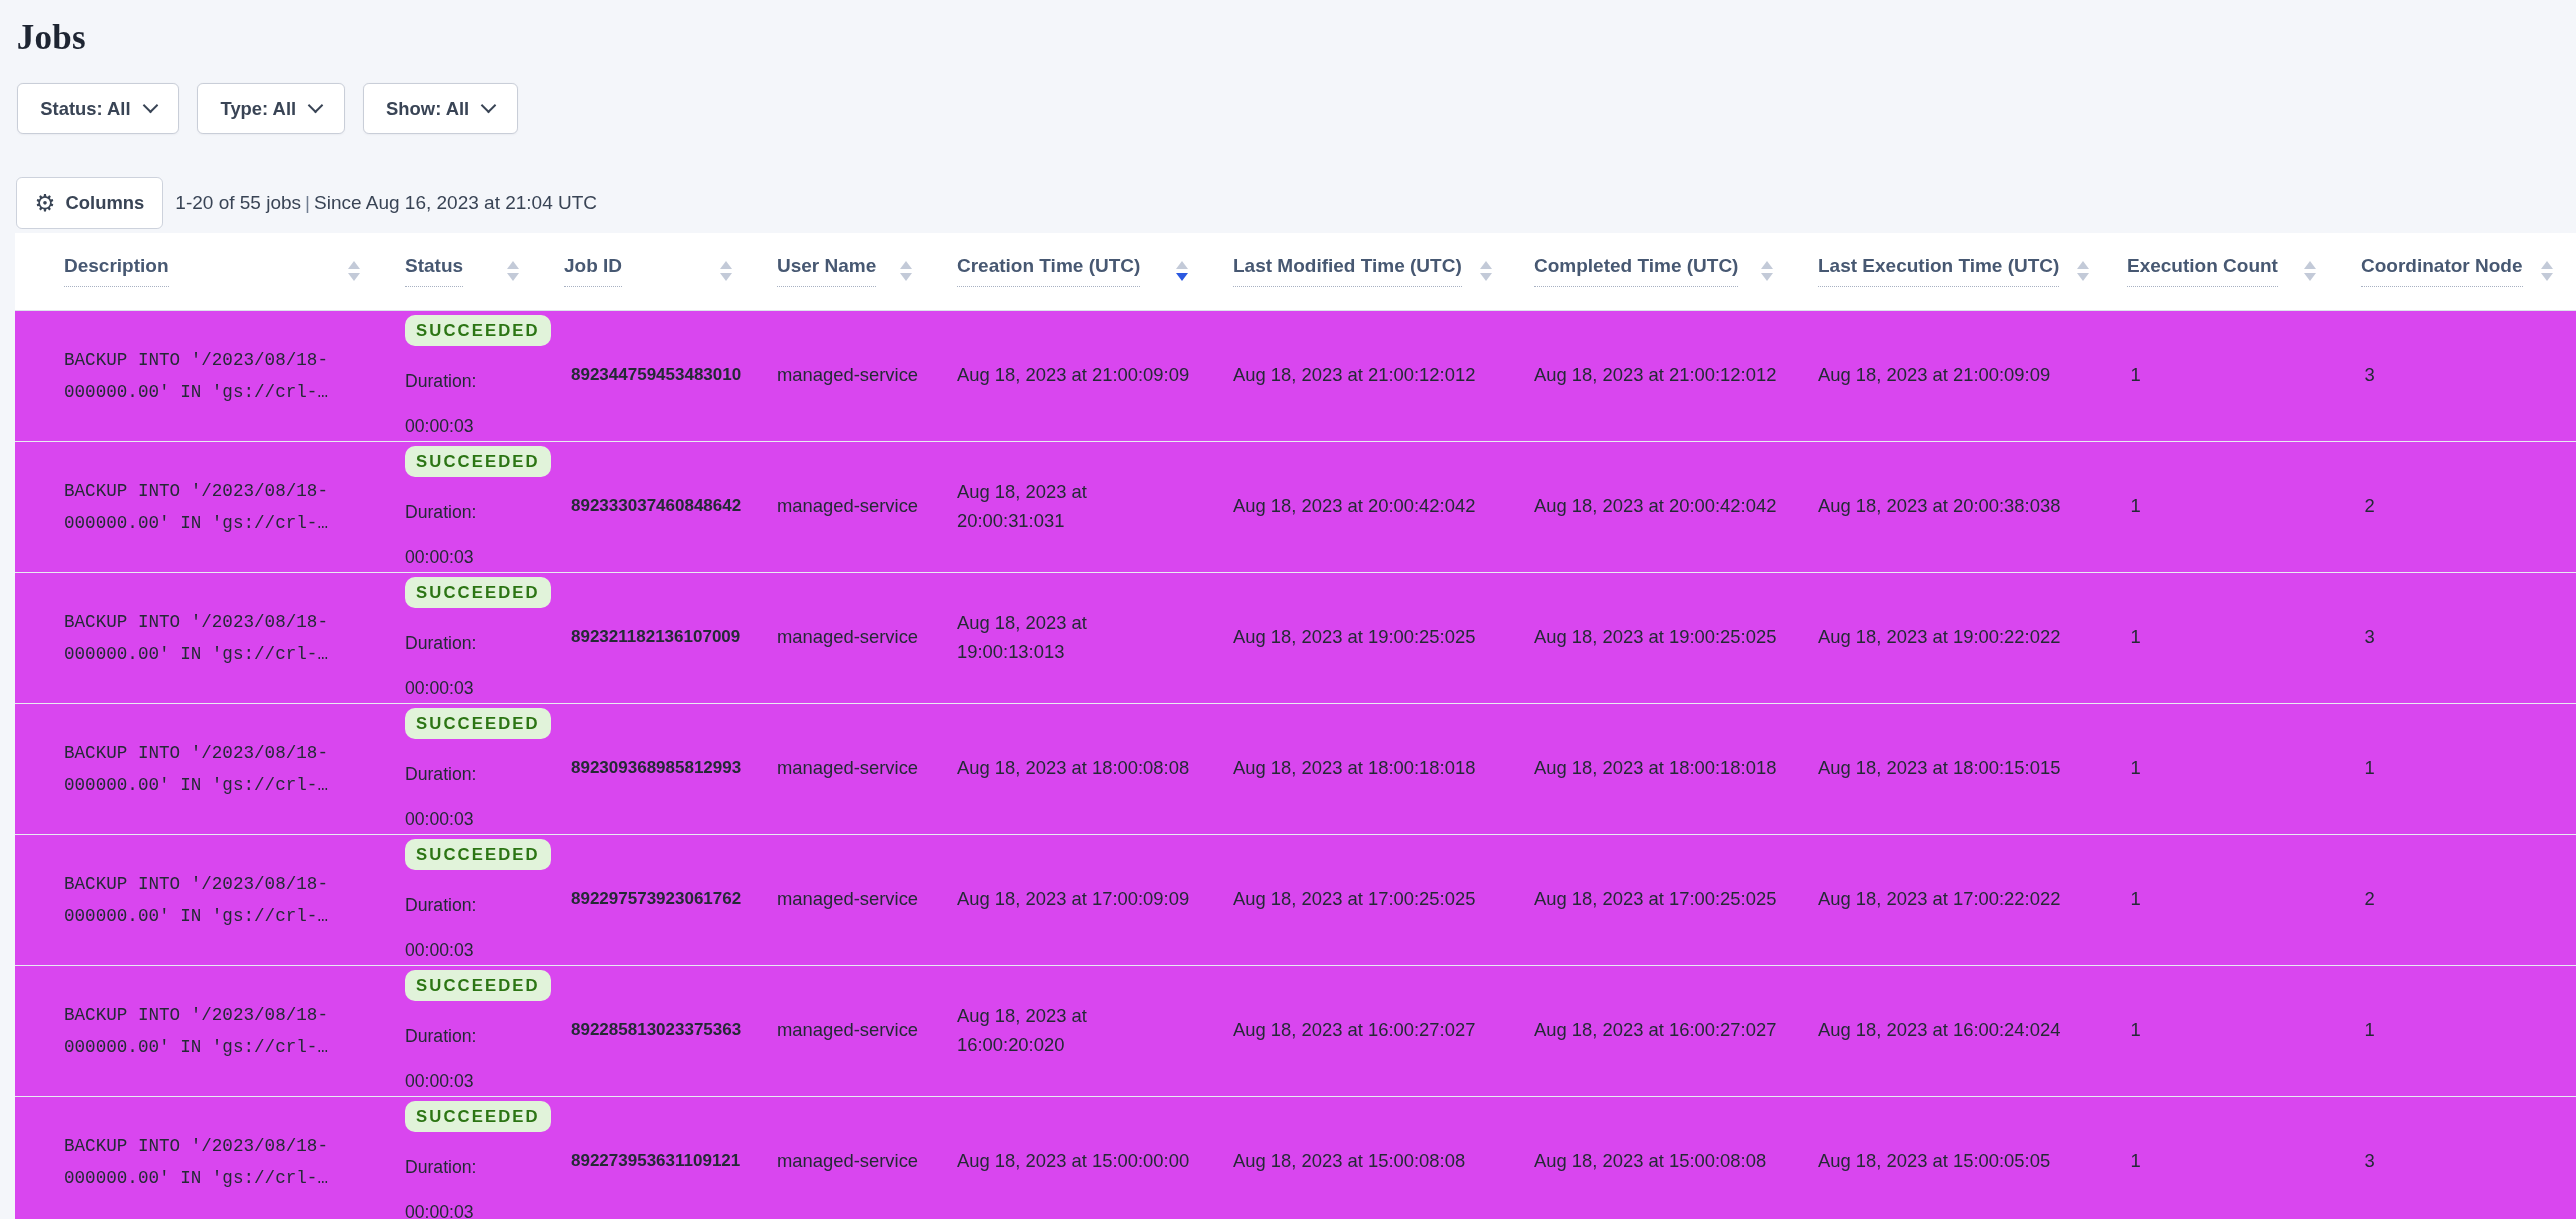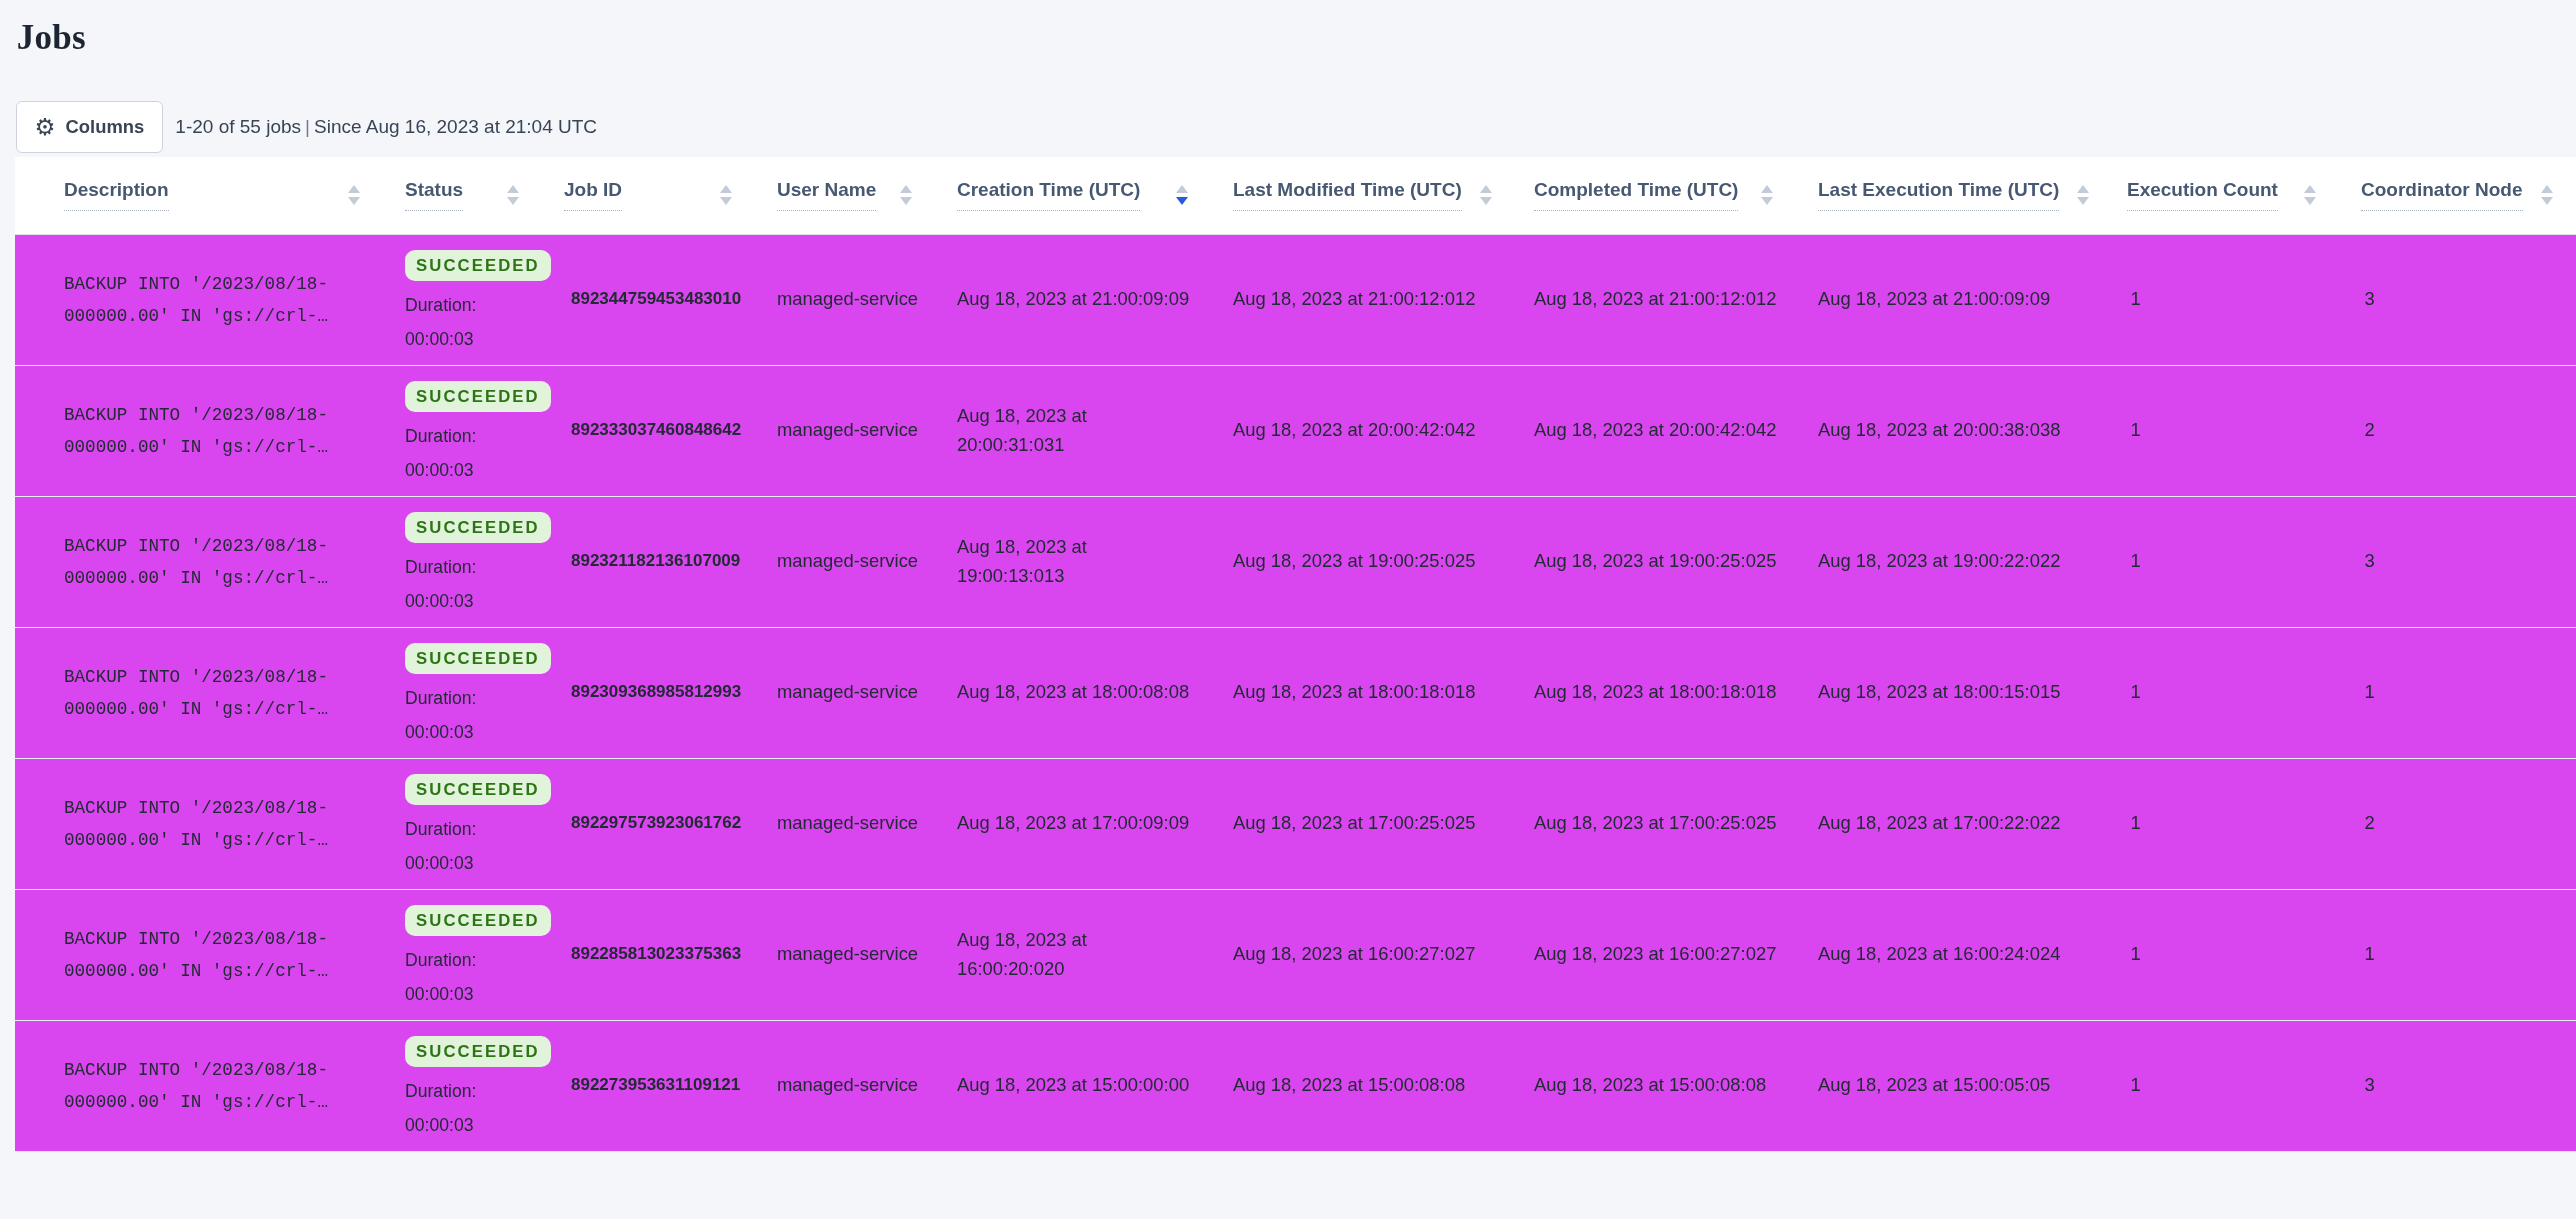--- a/index.html
+++ b/index.html
@@ -71,34 +71,48 @@
     padding-left:49px;
     font-family:"Liberation Mono","DejaVu Sans Mono",monospace;
     font-size:17.6px;line-height:32px;white-space:nowrap;
   }
   .td-status{padding-left:20px;}
   .badge{
     display:inline-block;background:var(--badge-bg);color:var(--badge-text);
     font-size:16.7px;font-weight:700;letter-spacing:2.1px;
     padding:5.9px 11px;border-radius:10px;line-height:19px;
   }
-  .dur{margin-top:15px;font-size:17.6px;line-height:19px;}
+  .dur{margin-top:26px;font-size:17.6px;line-height:19px;}
   .td-jobid{padding-left:27px;font-size:17px;white-space:nowrap;font-weight:bold;}
   .td-user{max-width:167px;}
   .td-ctime{max-width:259px;}
   .td-nowrap{white-space:nowrap;}
   .td-count,.td-node{padding-left:23.4px;}
 </style>
 </head>
 <body>
 
 <div class="page">
 
   <h1 class="page-title">Jobs</h1>
 
+  <div class="filters">
+    <button class="filter-btn">
+      <span>Status: All</span>
+      <span class="chev"></span>
+    </button>
+    <button class="filter-btn">
+      <span>Type: All</span>
+      <span class="chev"></span>
+    </button>
+    <button class="filter-btn">
+      <span>Show: All</span>
+      <span class="chev"></span>
+    </button>
+  </div>
 
   <div class="toolbar">
     <button class="columns-btn">
       <span class="gear">⚙</span>
       <span>Columns</span>
     </button>
     <div class="results">
       <span>1-20 of 55 jobs</span>
       <span class="pipe">|</span>
       <span>Since Aug 16, 2023 at 21:04 UTC</span>

